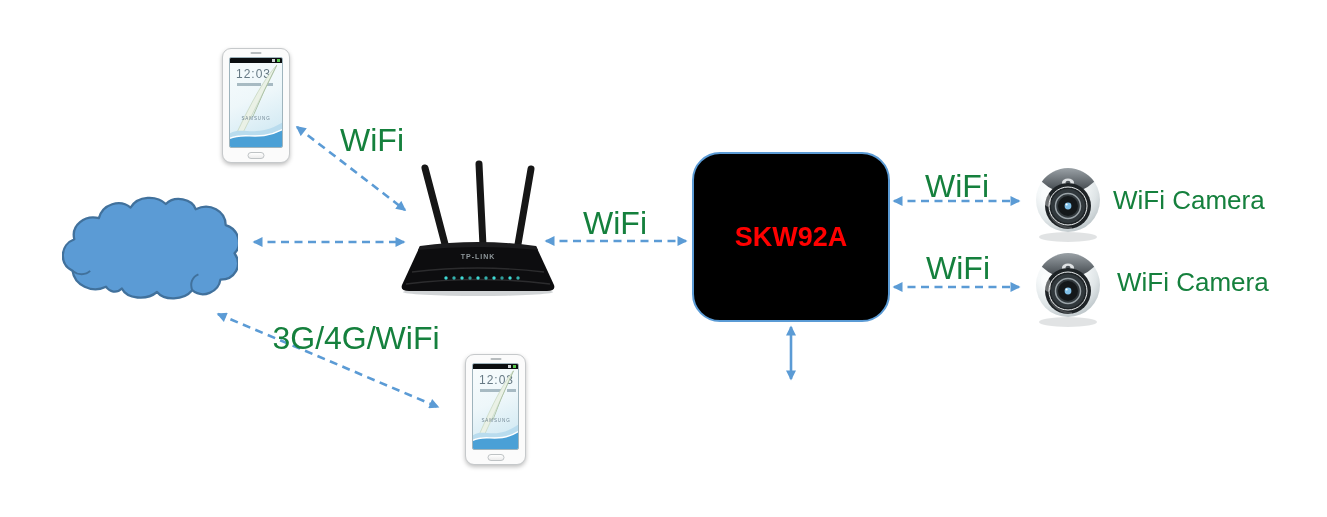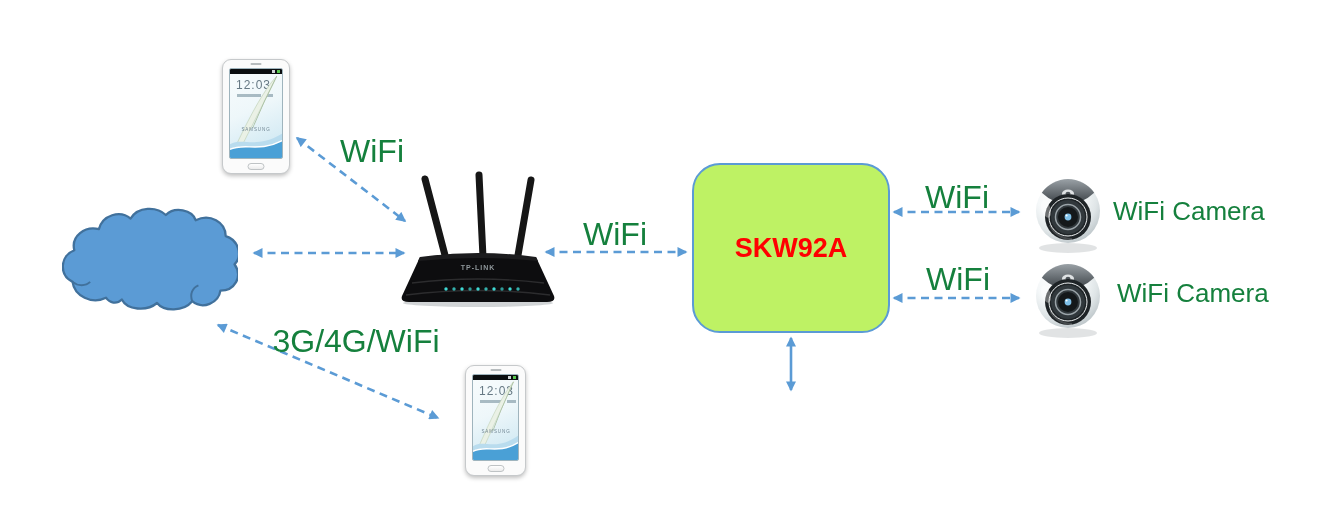--- a/index.html
+++ b/index.html
@@ -1,32 +1,31 @@
 <!DOCTYPE html>
 <html><head>
 <meta charset="utf-8">
 <style>
   html,body{margin:0;padding:0;background:#fff;}
   #canvas{
     position:relative;width:1327px;height:507px;background:#ffffff;overflow:hidden;
     font-family:"Liberation Sans", sans-serif;
-    margin-top:11px;
   }
   .abs{position:absolute;}
   
   .link-label{
     position:absolute;font-size:32px;color:#15803d;white-space:nowrap;
     transform:translateX(-50%);line-height:28px;
   }
   .node-caption{
     position:absolute;font-size:26px;color:#15803d;white-space:nowrap;line-height:28px;
   }
   
   .node-box{
-    position:absolute;background:#bef264;border:2.2px solid #5B9BD5;
+    position:absolute;background:#000000;border:2.2px solid #5B9BD5;
     display:flex;align-items:center;justify-content:center;
     color:#FF0000;font-weight:bold;font-size:27px;box-sizing:border-box;
   }
   #box-skw92a{left:692px;top:152px;width:198px;height:170px;border-radius:28px;}
   #box-usb{left:693px;top:383px;width:197px;height:54px;border-radius:10px;}
   
   .phone{
     position:absolute;background:#fbfbfb;border:1px solid #c6c9cb;border-radius:9px;
     box-shadow:0 2px 4px rgba(0,0,0,.25);box-sizing:border-box;
   }
@@ -221,20 +220,20 @@
     <circle cx="36" cy="44" r="17" fill="#31383c"></circle>
     <circle cx="36" cy="44" r="12.5" fill="none" stroke="#9aa3a8" stroke-width="1.5"></circle>
     <circle cx="36" cy="44" r="10" fill="#14181a"></circle>
     <circle cx="36" cy="44" r="3.4" fill="#7fc0e8"></circle>
     <circle cx="34.6" cy="42.6" r="1" fill="#ffffff"></circle>
     <path d="M18,52 A23,23 0 0 0 40,66" fill="none" stroke="#ffffff" stroke-width="2" opacity="0.18"></path>
     <ellipse cx="14" cy="36" rx="4.5" ry="9" fill="#ffffff" opacity="0.35" transform="rotate(-18 14 36)"></ellipse>
   </svg>
 
   <div class="link-label" style="left:372px;top:126px;">WiFi</div>
-  <div class="link-label" style="left:356px;top:316px;">3G/4G/WiFi</div>
+  <div class="link-label" style="left:356px;top:324px;">3G/4G/WiFi</div>
   <div class="link-label" style="left:615px;top:209px;">WiFi</div>
   <div class="link-label" style="left:957px;top:172px;">WiFi</div>
   <div class="link-label" style="left:958px;top:254px;">WiFi</div>
   <div class="node-caption" style="left:1113px;top:186px;">WiFi Camera</div>
   <div class="node-caption" style="left:1117px;top:268px;">WiFi Camera</div>
 
 </div>
 
 </body></html>

